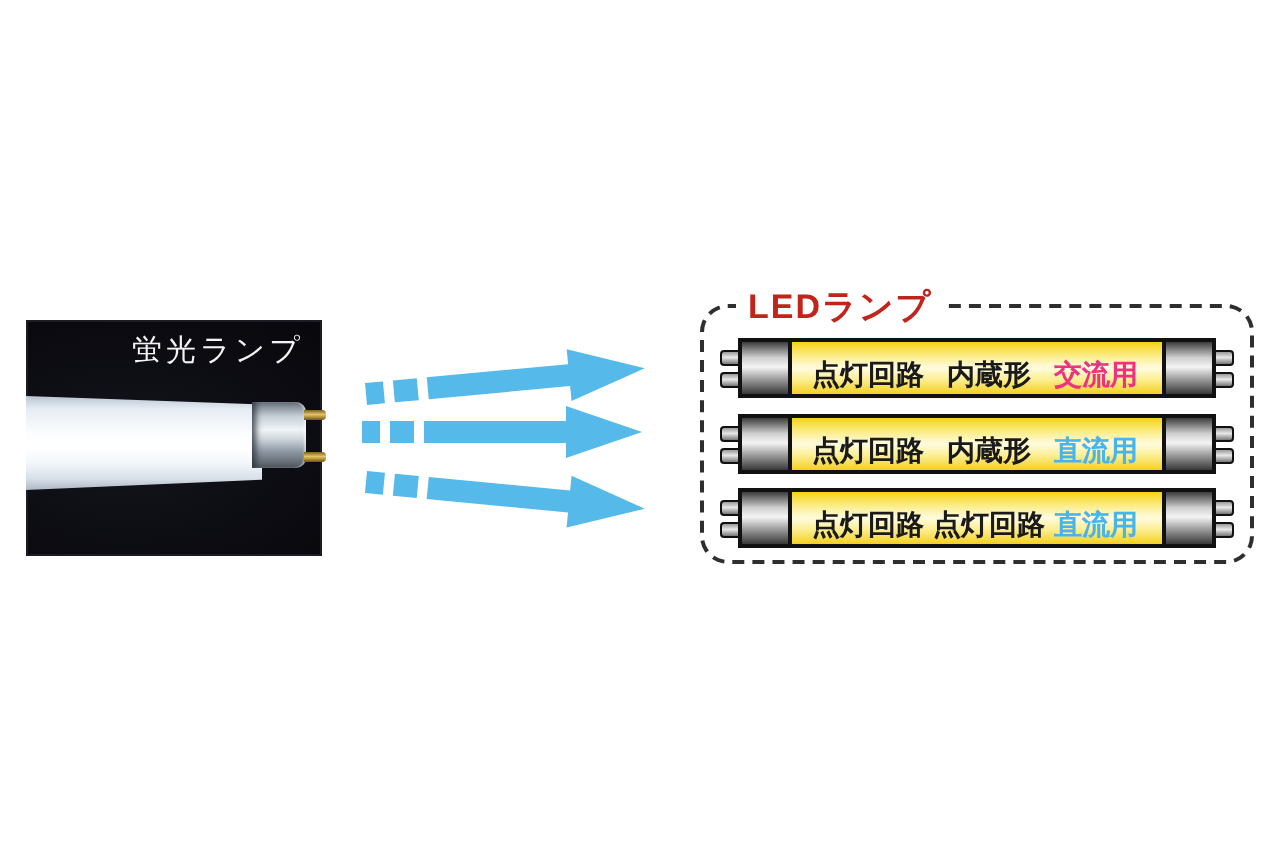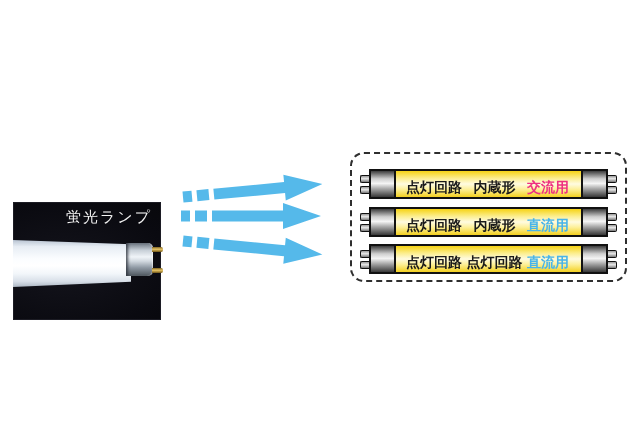--- a/index.html
+++ b/index.html
@@ -2,21 +2,21 @@
 <html><head>
 <meta charset="utf-8">
 <style>
   html,body{margin:0;padding:0;background:#ffffff;}
   body{font-family:"Liberation Sans","DejaVu Sans",sans-serif;}
   .canvas{position:relative;width:640px;height:426px;background:#ffffff;overflow:hidden;}
 
   
   .photo{position:absolute;left:13px;top:160px;width:148px;height:118px;
          background:radial-gradient(120% 90% at 35% 55%, #14141c 0%, #0a0a10 60%, #060608 100%);
-         box-shadow:inset 0 0 0 1px #1c1c24;margin-top:42px;}
+         box-shadow:inset 0 0 0 1px #1c1c24;}
   .photo-label{position:absolute;top:6px;right:9px;color:#f4f4f4;font-size:15px;
                letter-spacing:2px;font-weight:500;}
   .fl-tube{position:absolute;left:0;top:38px;width:118px;height:47px;
            background:linear-gradient(180deg,#b9c4d2 0%,#e7edf4 14%,#fbfdff 40%,#ffffff 55%,#f2f6fa 72%,#d8dfe8 88%,#aeb8c4 100%);
            clip-path:polygon(0% 0%,100% 9%,100% 89%,0% 100%);}
   .fl-cap{position:absolute;left:113px;top:41px;width:27px;height:33px;
           background:linear-gradient(180deg,#6a737e 0%,#c7cfd7 22%,#f0f4f8 42%,#d2d9e0 55%,#8e98a3 75%,#4f575f 100%);
           border-radius:0 5px 5px 0;
           box-shadow:inset 3px 0 3px -1px rgba(40,45,55,.8), inset -1px 0 1px rgba(255,255,255,.5);}
   .fl-pin{position:absolute;width:11px;height:5px;left:139px;
@@ -71,20 +71,21 @@
         <rect x="14" y="-5.5" width="12" height="11"></rect>
         <polygon points="31,-5.5 102,-5.5 102,-13 140,0 102,13 102,5.5 31,5.5"></polygon>
       </g>
     </defs>
     <use href="#arrow" transform="translate(8,29) rotate(-5.3)" fill="#55b9ea"></use>
     <use href="#arrow" transform="translate(6,48) rotate(0)" fill="#55b9ea"></use>
     <use href="#arrow" transform="translate(8,73) rotate(5.5)" fill="#55b9ea"></use>
   </svg>
 
   <div class="led-box">
+    <div class="led-title" style="color: rgb(192, 36, 26);">LEDランプ</div>
 
     <div class="tube-row r1">
       <div class="pins left">
           <i class="pin"></i>
           <i class="pin"></i>
         </div>
       <div class="cap left"></div>
       <div class="tbody">
         <span>点灯回路</span>
         <span>内蔵形</span>

